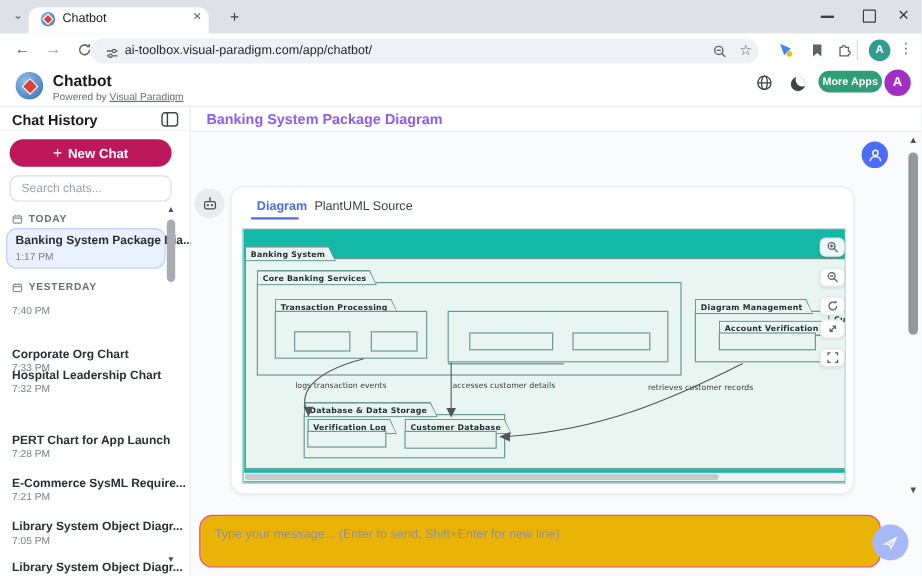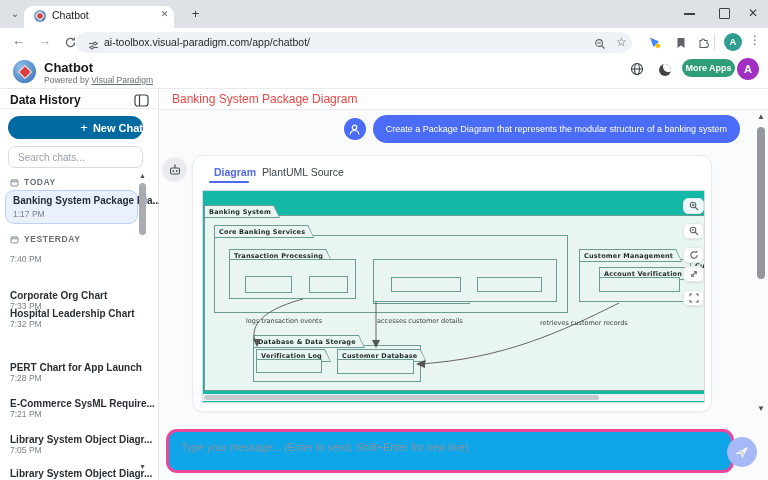--- a/index.html
+++ b/index.html
@@ -33,34 +33,34 @@
   .powered{left:44px;top:75px;font-size:8.5px;color:#6a7077;}
   .powered a{color:#6a7077;}
   .moon{left:659px;top:64px;width:12px;height:12px;border-radius:50%;background:#3f4449;overflow:hidden;}
   .moon::after{content:'';position:absolute;left:4px;top:-3px;width:11px;height:11px;border-radius:50%;background:#fff;}
   .moreapps{left:682px;top:59px;width:53px;height:18px;background:#2f9e77;border-radius:12px;color:#fff;font-size:9px;font-weight:bold;text-align:center;line-height:18px;}
   .hdr-avatar{left:737px;top:58px;width:22px;height:22px;border-radius:50%;background:#a12fc2;color:#fff;font-size:11px;font-weight:bold;text-align:center;line-height:22px;}
   
   .sidebar-border{left:158px;top:88px;width:1px;height:392px;background:#e7e9ec;}
   .sb-title{left:10px;top:93px;font-size:12px;font-weight:bold;color:#16181c;}
   .sb-div{left:0;top:108px;width:158px;height:1px;background:#eef0f2;}
-  .newchat{left:8px;top:116px;width:135px;height:23px;background:#0369a1;border-radius:12px;color:#fff;font-size:11px;font-weight:600;text-align:right;line-height:23px;}
+  .newchat{left:8px;top:116px;width:135px;height:23px;background:#be185d;border-radius:12px;color:#fff;font-size:11px;font-weight:600;text-align:center;line-height:23px;}
   .newchat .plus{font-size:13px;font-weight:400;margin-right:5px;}
   .sb-search{left:8px;top:146px;width:135px;height:22px;border:1px solid #d8dce1;border-radius:7px;box-sizing:border-box;font-size:10px;padding:0 9px;color:#333;outline:none;}
   .sb-search::placeholder{color:#9aa1ab;}
   .sec-label{font-size:8.5px;font-weight:bold;color:#6a7078;letter-spacing:.6px;display:flex;align-items:center;gap:5px;}
   .chat-item-title{font-size:10px;font-weight:600;color:#2a2f36;white-space:nowrap;}
   .chat-item-time{font-size:8.5px;color:#7a8089;}
   .sel-box{left:5px;top:190px;width:133px;height:34px;background:#e9f0fe;border:1px solid #bdd0fa;border-radius:9px;box-sizing:border-box;}
   .sb-up{left:139px;top:172px;font-size:7px;color:#505050;}
   .sb-thumb{left:139px;top:183px;width:7px;height:52px;background:#a9adb2;border-radius:4px;}
   .sb-down{left:139px;top:463px;font-size:7px;color:#505050;}
   
   .main-bg{left:159px;top:110px;width:609px;height:370px;background:#fafbfd;}
-  .page-title{left:172px;top:92px;font-size:12px;font-weight:normal;color:#ef4444;}
+  .page-title{left:172px;top:92px;font-size:12px;font-weight:bold;color:#8b5cf6;}
   .main-div{left:159px;top:109px;width:609px;height:1px;background:#e9ebee;}
   .user-row{right:28px;top:114px;display:flex;gap:7px;align-items:center;height:30px;}
   .u-avatar{width:22px;height:22px;border-radius:50%;background:#4a6cf7;flex:0 0 auto;display:flex;align-items:center;justify-content:center;}
   .bubble{background:#4a6cf7;color:#fff;font-size:9px;line-height:28px;height:28px;padding:0 13px;border-radius:15px;white-space:nowrap;}
   .bot-avatar{left:162px;top:157px;width:25px;height:25px;border-radius:50%;background:#e9ebee;display:flex;align-items:center;justify-content:center;}
   .card{left:192px;top:155px;width:520px;height:257px;background:#fff;border:1px solid #e9ecef;border-radius:11px;box-shadow:0 1px 3px rgba(0,0,0,.05);box-sizing:border-box;}
   .tab-active{left:214px;top:166px;font-size:10.5px;font-weight:bold;color:#4f68f0;}
   .tab-underline{left:209px;top:181px;width:40px;height:2px;background:#4f68f0;border-radius:2px;}
   .tab-inactive{left:262px;top:166px;font-size:10.5px;color:#3c4349;}
   .viewport{left:202px;top:190px;width:503px;height:213px;border:1px solid #d6dadd;background:#14b8a6;overflow:hidden;box-sizing:border-box;}
@@ -76,21 +76,21 @@
   .edges{position:absolute;left:0;top:0;z-index:6;}
   .h-track{position:absolute;left:0;top:203px;width:501px;height:7px;background:#f1f2f4;z-index:8;}
   .h-thumb{position:absolute;left:1px;top:204px;width:395px;height:5px;background:#c7cacd;border-radius:3px;z-index:9;}
   
   .fab{width:21px;height:16px;background:rgba(255,255,255,.93);border:1px solid #e4e7ea;border-radius:5px;box-shadow:0 1px 2px rgba(0,0,0,.08);display:flex;align-items:center;justify-content:center;box-sizing:border-box;z-index:10;}
   
   .m-up{left:757px;top:112px;font-size:8px;color:#505050;}
   .m-thumb{left:757px;top:127px;width:8px;height:152px;background:#94989d;border-radius:4px;}
   .m-down{left:757px;top:404px;font-size:8px;color:#505050;}
   
-  .msg-input{left:166px;top:429px;width:568px;height:44px;border:3px solid #ec4899;border-radius:11px;box-sizing:border-box;resize:none;outline:none;font-family:"Liberation Sans",sans-serif;font-size:10.5px;padding:9px 12px;color:#333;background:#0ea5e9;}
+  .msg-input{left:166px;top:429px;width:568px;height:44px;border:1px solid #ec4899;border-radius:11px;box-sizing:border-box;resize:none;outline:none;font-family:"Liberation Sans",sans-serif;font-size:10.5px;padding:9px 12px;color:#333;background:#eab308;}
   .msg-input::placeholder{color:#8d939c;}
   .send-btn{left:727px;top:437px;width:30px;height:30px;border-radius:50%;background:#a7b8f7;display:flex;align-items:center;justify-content:center;}
 </style>
 </head>
 <body>
 
 <div id="screen">
 
   <div class="abs tabstrip"></div>
   <div class="abs tab-chevron">⌄</div>
@@ -166,21 +166,21 @@
         <circle cx="7" cy="7" r="5.5"></circle>
         <ellipse cx="7" cy="7" rx="2.4" ry="5.5"></ellipse>
         <line x1="1.5" y1="7" x2="12.5" y2="7"></line>
       </svg>
   </div>
   <div class="abs moon"></div>
   <div class="abs moreapps">More Apps</div>
   <div class="abs hdr-avatar">A</div>
 
   <div class="abs sidebar-border"></div>
-  <div class="abs sb-title">Data History</div>
+  <div class="abs sb-title">Chat History</div>
   <div class="abs" style="left:134px;top:93px;">
     <svg width="15" height="13" viewBox="0 0 15 13" fill="none" stroke="#3f4449" stroke-width="1.2">
         <rect x="1" y="1" width="13" height="11" rx="2.5"></rect>
         <line x1="5.5" y1="1" x2="5.5" y2="12"></line>
       </svg>
   </div>
   <div class="abs sb-div"></div>
   <div class="abs newchat"><span class="plus">+</span><span>New Chat</span></div>
   <input class="abs sb-search" placeholder="Search chats..." style="">
 
@@ -243,21 +243,20 @@
   <div class="abs page-title">Banking System Package Diagram</div>
   <div class="abs main-div"></div>
 
   <div class="abs user-row">
     <div class="u-avatar">
       <svg width="13" height="13" viewBox="0 0 13 13" fill="none" stroke="#fff" stroke-width="1.2">
           <circle cx="6.5" cy="4.4" r="2.2"></circle>
           <path d="M2.2 11.4c0-2.6 2-3.9 4.3-3.9s4.3 1.3 4.3 3.9"></path>
         </svg>
     </div>
-    <div class="bubble">Create a Package Diagram that represents the modular structure of a banking system</div>
   </div>
 
   <div class="abs bot-avatar">
     <svg width="14" height="14" viewBox="0 0 14 14" fill="none" stroke="#4a4f57" stroke-width="1.1">
         <rect x="2.5" y="5" width="9" height="6" rx="1.5"></rect>
         <circle cx="5.3" cy="8" r="0.9" fill="#4a4f57" stroke="none"></circle>
         <circle cx="8.7" cy="8" r="0.9" fill="#4a4f57" stroke="none"></circle>
         <line x1="7" y1="5" x2="7" y2="2.8"></line>
         <circle cx="7" cy="2.2" r="0.8" fill="#4a4f57" stroke="none"></circle>
       </svg>
@@ -301,21 +300,21 @@
     <div class="ptab" style="left:188px;top:76px;">
         <span>Checking Account</span>
       </div>
     <div class="pbody leaf" style="left:274px;top:86px;width:65px;height:15px;"></div>
     <div class="ptab" style="left:274px;top:76px;">
         <span>Savings Account</span>
       </div>
 
     <div class="pbody lvl2" style="left:376px;top:68px;width:135px;height:43px;"></div>
     <div class="ptab" style="left:376px;top:58px;">
-        <span>Customer Management</span>
+        <span>Diagram Management</span>
       </div>
     <div class="pbody leaf" style="left:396px;top:86px;width:81px;height:15px;"></div>
     <div class="ptab" style="left:396px;top:76px;">
         <span>Account Verification</span>
       </div>
     <div class="ptab t4" style="left:487px;top:68px;">
         <span>Customer</span>
       </div>
 
     <div class="pbody lvl2" style="left:50px;top:154px;width:168px;height:37px;"></div>

